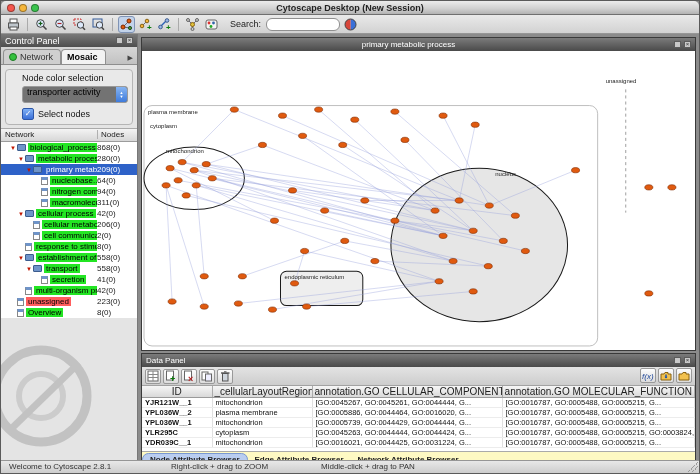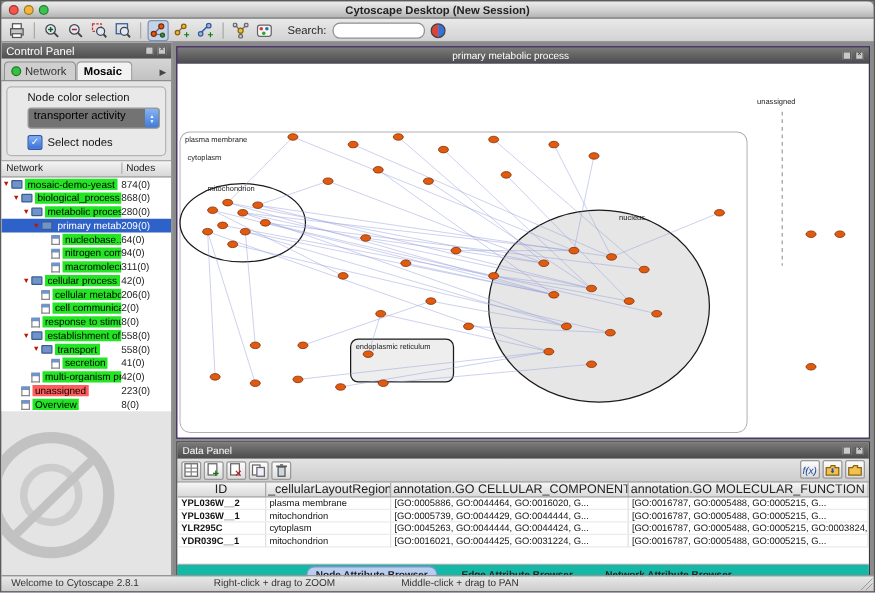--- a/index.html
+++ b/index.html
@@ -64,21 +64,21 @@
   
   .data-panel{left:3px;top:319px;right:3px;bottom:0;background:#d6d6d6;}
   .dp-toolbar{height:18px;display:flex;align-items:center;padding:0 3px;gap:2px;background:linear-gradient(#e3e3e3,#cdcdcd);border-bottom:1px solid #a2a2a2;position:relative;}
   .dp-btn{width:16px;height:15px;background:linear-gradient(#fdfdfd,#dcdcdc);border:1px solid #999;border-radius:2px;display:flex;align-items:center;justify-content:center;padding:0;}
   .dp-right{position:absolute;right:3px;top:1px;display:flex;gap:2px;}
   .dp-table-wrap{background:#fff;overflow:hidden;height:65px;border-bottom:1px solid #aaa;}
   table.dp{border-collapse:collapse;table-layout:fixed;width:100%;}
   table.dp th{height:11px;background:linear-gradient(#f6f6f6,#d9d9d9);border-right:1px solid #ababab;border-bottom:1px solid #9a9a9a;font-size:10px;font-weight:normal;color:#222;text-align:center;overflow:hidden;white-space:nowrap;padding:0 2px;}
   table.dp td{height:9px;font-size:7.5px;color:#111;border-right:1px solid #e0e0e0;border-bottom:1px solid #ececec;padding:0 3px;white-space:nowrap;overflow:hidden;}
   table.dp td:first-child{font-weight:bold;}
-  .dp-tabs{height:14px;display:flex;align-items:center;justify-content:center;gap:12px;background:#14b8a6;}
+  .dp-tabs{height:14px;display:flex;align-items:center;gap:0;background:#fef9c3;}
   .dp-tab{font-size:8px;color:#222;padding:1px 7px;border-radius:7px;font-weight:bold;}
   .dp-tab.selected{background:#b9cdf0;border:1px solid #7a98d0;font-weight:bold;}
   
   .statusbar{position:absolute;left:0;bottom:0;width:100%;height:12px;background:linear-gradient(#e8e8e8,#cdcdcd);border-top:1px solid #969696;font-size:8px;color:#333;}
   .statusbar span{position:absolute;top:1px;}
   .sb-welcome{left:8px;} .sb-zoom{left:170px;} .sb-pan{left:320px;}
   .grip{position:absolute;right:1px;bottom:1px;width:10px;height:10px;background:
     linear-gradient(135deg,transparent 50%,#9a9a9a 50%,#9a9a9a 55%,transparent 55%,transparent 70%,#9a9a9a 70%,#9a9a9a 75%,transparent 75%);}
 </style>
 </head>
@@ -217,27 +217,20 @@
         <label class="checkbox-row">
           <span class="checkbox">✓</span>
           <span>Select nodes</span>
         </label>
       </div>
       <div class="tree-header">
         <span class="th1">Network</span>
         <span class="th2">Nodes</span>
       </div>
       <div class="tree-body" id="tree-body">
-          <div class="tree-row">
-            <span style="width: 0px; flex: 0 0 auto;"></span>
-            <span class="handle">▼</span>
-            <span class="node-icon folder"></span>
-            <span class="tree-label c-green">mosaic-demo-yeast</span>
-            <span class="tree-count">874(0)</span>
-          </div>
           <div class="tree-row">
             <span style="width: 8px; flex: 0 0 auto;"></span>
             <span class="handle">▼</span>
             <span class="node-icon folder"></span>
             <span class="tree-label c-green">biological_process</span>
             <span class="tree-count">868(0)</span>
           </div>
           <div class="tree-row">
             <span style="width: 16px; flex: 0 0 auto;"></span>
             <span class="handle">▼</span>
@@ -546,20 +539,26 @@
             <thead>
                 <tr id="dp-head-row">
                   <th>ID</th>
                   <th>_cellularLayoutRegion</th>
                   <th>annotation.GO CELLULAR_COMPONENT</th>
                   <th>annotation.GO MOLECULAR_FUNCTION</th>
                 </tr>
               </thead>
             <tbody id="dp-body">
                 <tr>
+                  <td>YJR121W__1</td>
+                  <td>mitochondrion</td>
+                  <td>[GO:0045267, GO:0045261, GO:0044444, G...</td>
+                  <td>[GO:0016787, GO:0005488, GO:0005215, G...</td>
+                </tr>
+                <tr>
                   <td>YPL036W__2</td>
                   <td>plasma membrane</td>
                   <td>[GO:0005886, GO:0044464, GO:0016020, G...</td>
                   <td>[GO:0016787, GO:0005488, GO:0005215, G...</td>
                 </tr>
                 <tr>
                   <td>YPL036W__1</td>
                   <td>mitochondrion</td>
                   <td>[GO:0005739, GO:0044429, GO:0044444, G...</td>
                   <td>[GO:0016787, GO:0005488, GO:0005215, G...</td>

